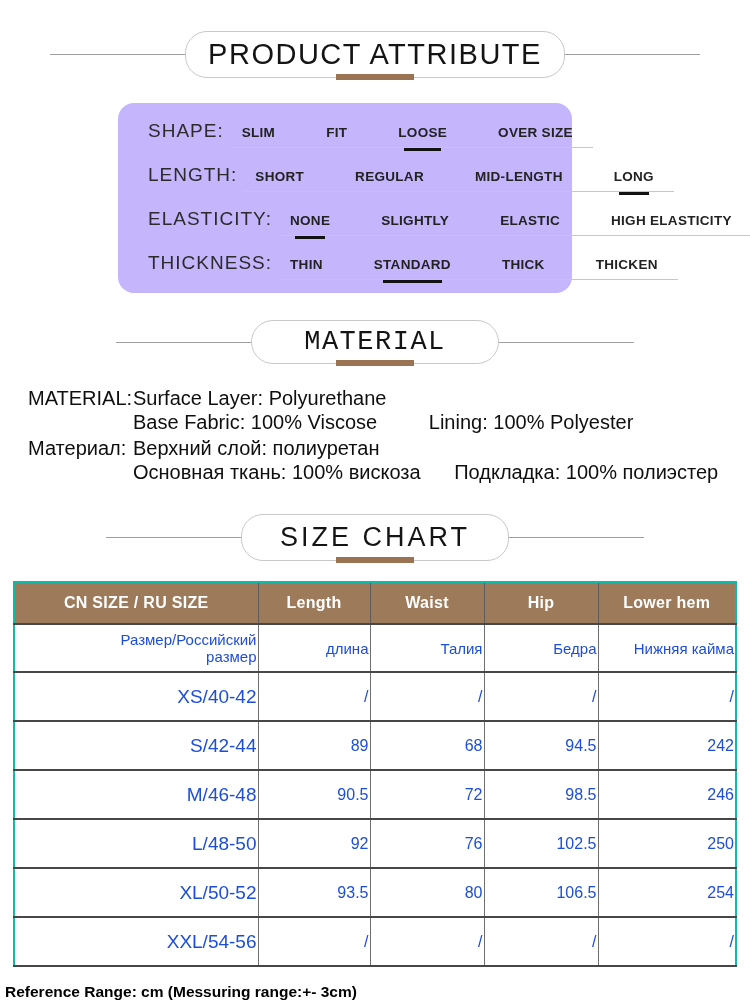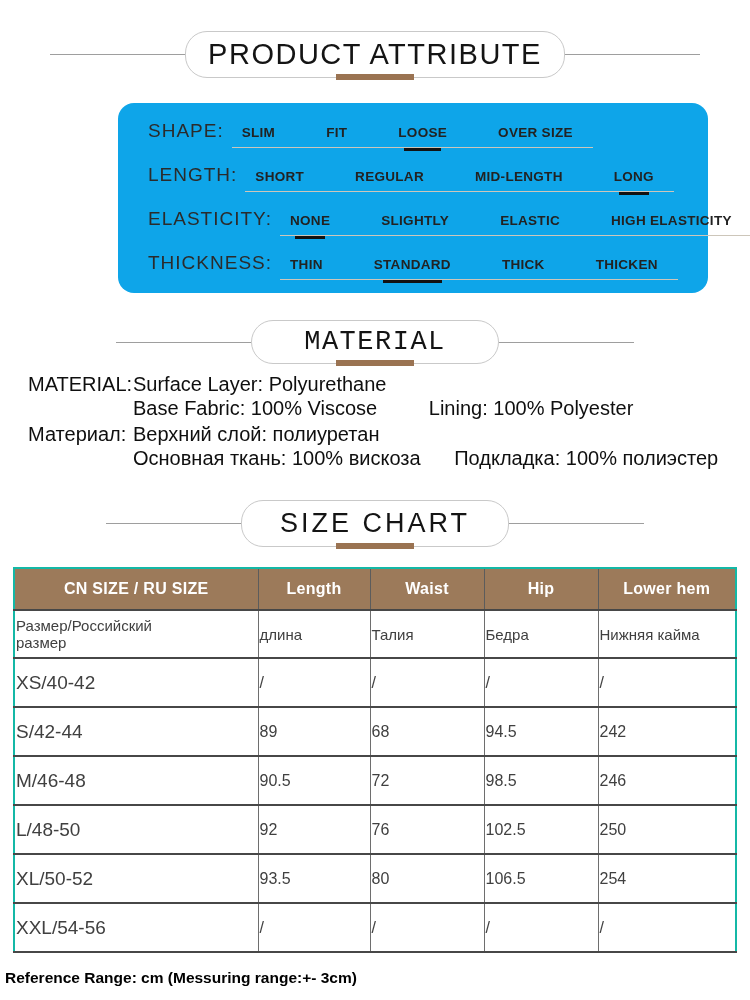--- a/index.html
+++ b/index.html
@@ -18,53 +18,53 @@
     font-size:29px;letter-spacing:1.5px;color:#141414;padding:6px 22px;white-space:nowrap;
   }
   .pill-material{padding:6px 52px;font-size:27px;}
   .pill-size{padding:7px 38px;font-size:27px;letter-spacing:3px;}
   .pill .bar{
     position:absolute;left:50%;transform:translateX(-50%);bottom:-3px;
     width:78px;height:6px;background:#9a7352;
   }
   
   .attr-box{
-    box-sizing:border-box;margin:25px 0 0 118px;width:590px;height:190px;
-    background:#0ea5e9;border-radius:16px;padding:17px 0 0 30px;
+    box-sizing:border-box;margin:25px 0 0 118px;width:454px;height:190px;
+    background:#c4b5fd;border-radius:16px;padding:17px 0 0 30px;
   }
   .attr-row{display:flex;align-items:baseline;height:44px;}
   .attr-label{font-size:19px;letter-spacing:1px;color:#2b2b2b;flex:0 0 auto;}
   .attr-opts{
     display:flex;gap:51px;align-items:center;
     border-bottom:1px solid #cdc6ba;padding:0 20px 7px 10px;margin-left:8px;
   }
   .opt{font-size:13.5px;font-weight:bold;color:#222;position:relative;letter-spacing:.3px;white-space:nowrap;}
   .opt.sel::after{
     content:"";position:absolute;left:12%;right:12%;bottom:-11px;height:3.5px;background:#121212;
   }
   
-  .mat-block{margin:8px 0 0 28px;font-size:20px;line-height:24px;color:#0f0f0f;}
+  .mat-block{margin:22px 0 0 28px;font-size:20px;line-height:24px;color:#0f0f0f;}
   .mat-row{display:flex;margin-top:2px;}
   .mat-label{flex:0 0 105px;white-space:nowrap;}
   .mat-content{flex:1;}
   .gap-en{margin-left:46px;}
   .gap-ru{margin-left:28px;}
   
   table.size-table{
     margin:20px auto 0;border-collapse:collapse;width:722px;table-layout:fixed;
     border:2px solid #14b8a6;
   }
   .size-table th{
     background:#9c7a5a;color:#fff;font-size:16px;font-weight:bold;height:38px;
     border:1px solid #5c5c5c;letter-spacing:.3px;
   }
   .size-table td{
     border-left:1px solid #6e6e6e;border-right:1px solid #6e6e6e;
     border-top:2px solid #474747;border-bottom:2px solid #474747;
-    text-align:left;vertical-align:middle;color:#404040;
+    text-align:right;vertical-align:middle;color:#1d4ed8;
   }
   .size-table tr.subhead td{height:44px;font-size:15px;}
   .size-table tr.body-row td{height:45px;font-size:16px;}
   .size-table tr.body-row td.size-cell{font-size:19px;}
   .subwrap{display:inline-block;max-width:185px;line-height:17px;}
   
   .footnotes{margin:12px 0 0 5px;font-weight:bold;font-size:15.5px;line-height:26px;color:#000;}
 </style>
 </head>
 <body>

